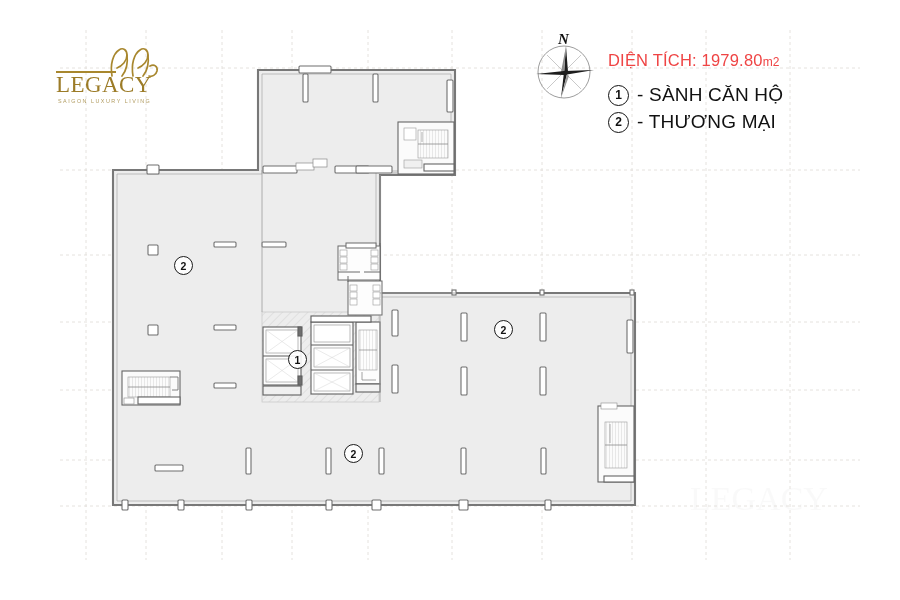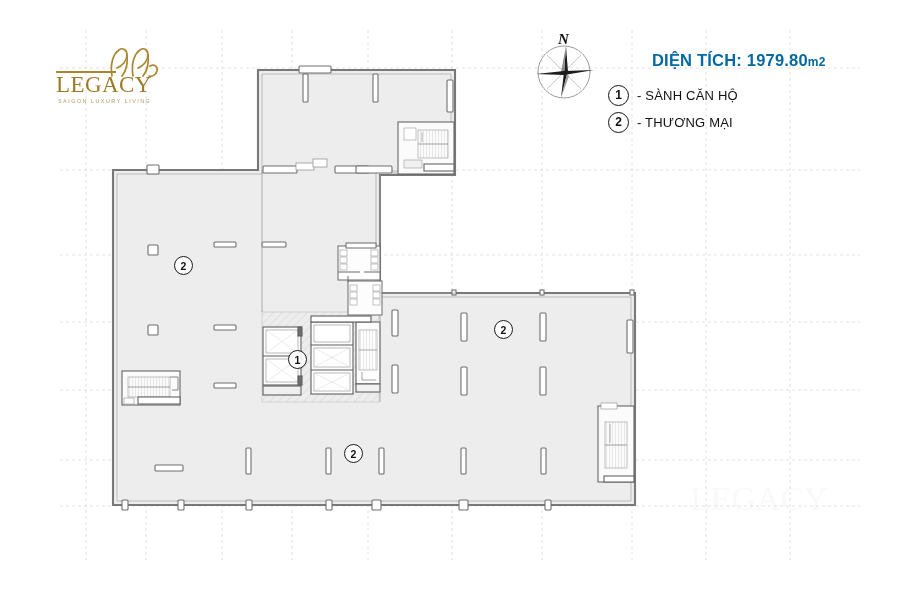--- a/index.html
+++ b/index.html
@@ -79,27 +79,26 @@
   .tb-line1 {
     font-size: 20.5px;
     font-weight: bold;
     letter-spacing: 0.4px;
     color: #111;
     white-space: nowrap;
     line-height: 1.12;
   }
   .tb-line2 {
     font-size: 16.5px;
-    font-weight: bold;
+    font-weight: normal;
     letter-spacing: 0.2px;
-    color: #0369a1;
+    color: #ef4444;
     white-space: nowrap;
     line-height: 1.25;
     margin-top: 2px;
-    margin-left: 44px;
   }
   .tb-line2 .unit { font-size: 12px; }
   .legend {
     margin-top: 11px;
   }
   .legend-row {
     display: flex;
     align-items: center;
     height: 27px;
   }
@@ -111,21 +110,21 @@
     display: flex;
     align-items: center;
     justify-content: center;
     font-size: 12px;
     font-weight: bold;
     color: #111;
     flex: none;
   }
   .legend-text {
     margin-left: 8px;
-    font-size: 13px;
+    font-size: 19px;
     letter-spacing: 0.2px;
     color: #111;
     white-space: nowrap;
   }
 
   
   .compass {
     position: absolute;
     left: 528px;
     top: 28px;

